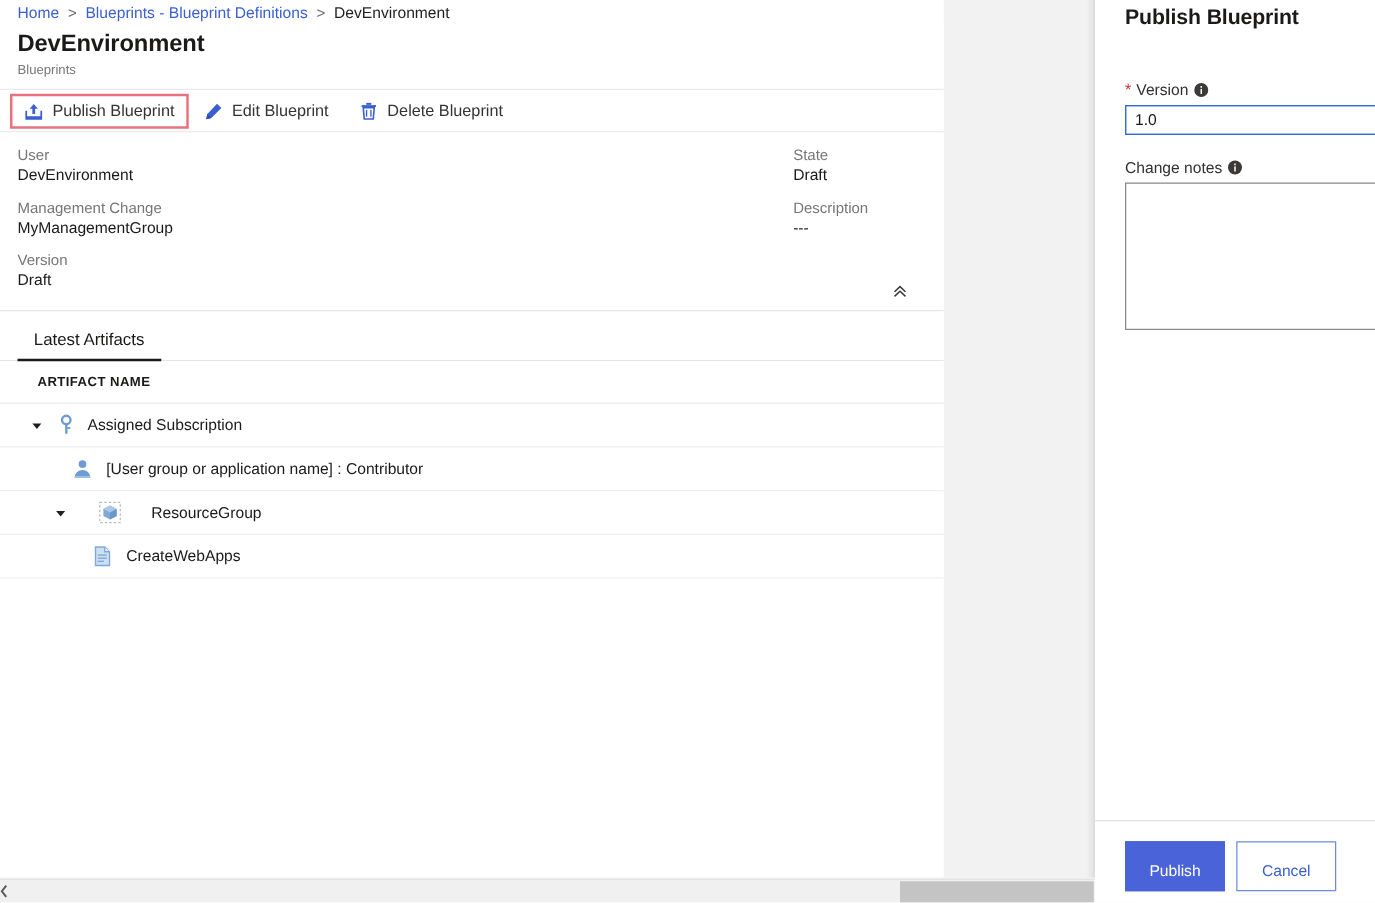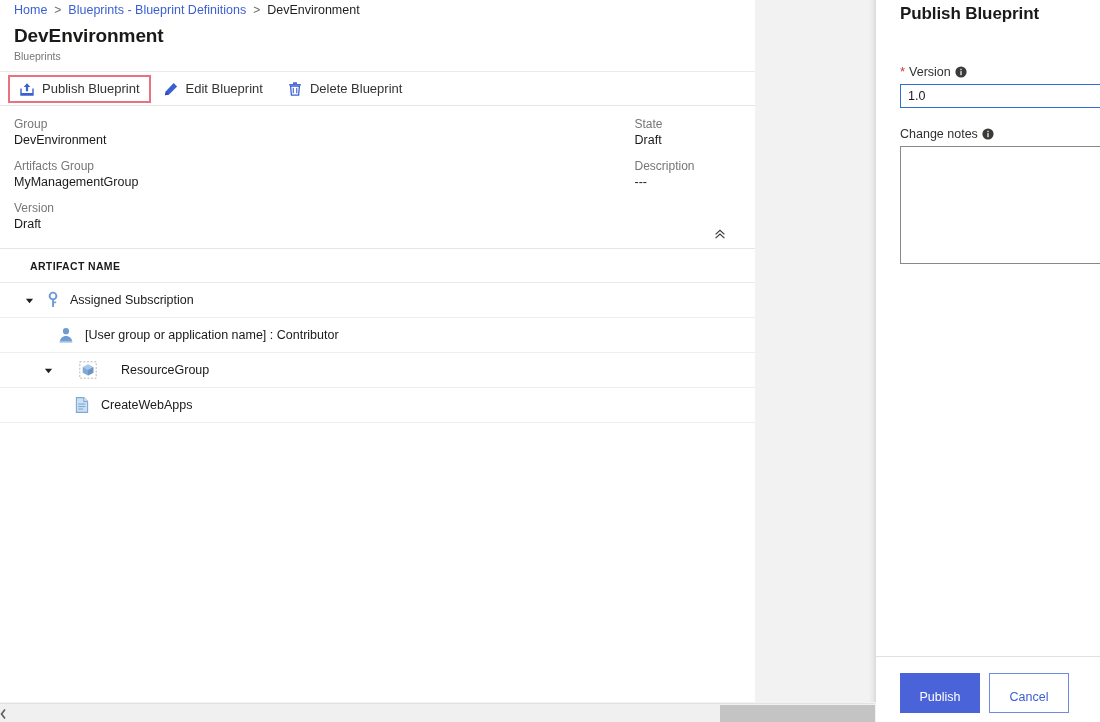--- a/index.html
+++ b/index.html
@@ -349,25 +349,25 @@
           </svg>
         </span>
         <span>Delete Blueprint</span>
       </div>
     </div>
 
     <div class="essentials">
       <div class="ess-cols">
         <div class="ess-col-left">
           <div class="prop">
-            <div class="prop-label">Group</div>
+            <div class="prop-label">User</div>
             <div class="prop-value">DevEnvironment</div>
           </div>
           <div class="prop">
-            <div class="prop-label">Artifacts Group</div>
+            <div class="prop-label">Management Change</div>
             <div class="prop-value">MyManagementGroup</div>
           </div>
           <div class="prop">
             <div class="prop-label">Version</div>
             <div class="prop-value">Draft</div>
           </div>
         </div>
         <div class="ess-col-right">
           <div class="prop">
             <div class="prop-label">State</div>
@@ -383,20 +383,25 @@
 
     <div class="collapse-chevron">
       <span>
         <svg viewBox="0 0 12 12" width="12" height="12" aria-hidden="true">
           <path d="M1.6 5.4 L6 1.3 L10.4 5.4" fill="none" stroke="#3a3a3a" stroke-width="1.2"></path>
           <path d="M1.6 9.1 L6 5.0 L10.4 9.1" fill="none" stroke="#3a3a3a" stroke-width="1.2"></path>
         </svg>
       </span>
     </div>
 
+    <div class="tabbar">
+      <div class="tab active">
+        <span>Latest Artifacts</span>
+      </div>
+    </div>
 
     <div class="table">
       <div class="table-head">
         <span class="th">ARTIFACT NAME</span>
       </div>
 
       <div class="row ind-0">
         <span class="twisty">
           <svg viewBox="0 0 10 10" width="9" height="9" aria-hidden="true">
               <path d="M1 3 L9 3 L5 8 Z" fill="#201f1e"></path>

